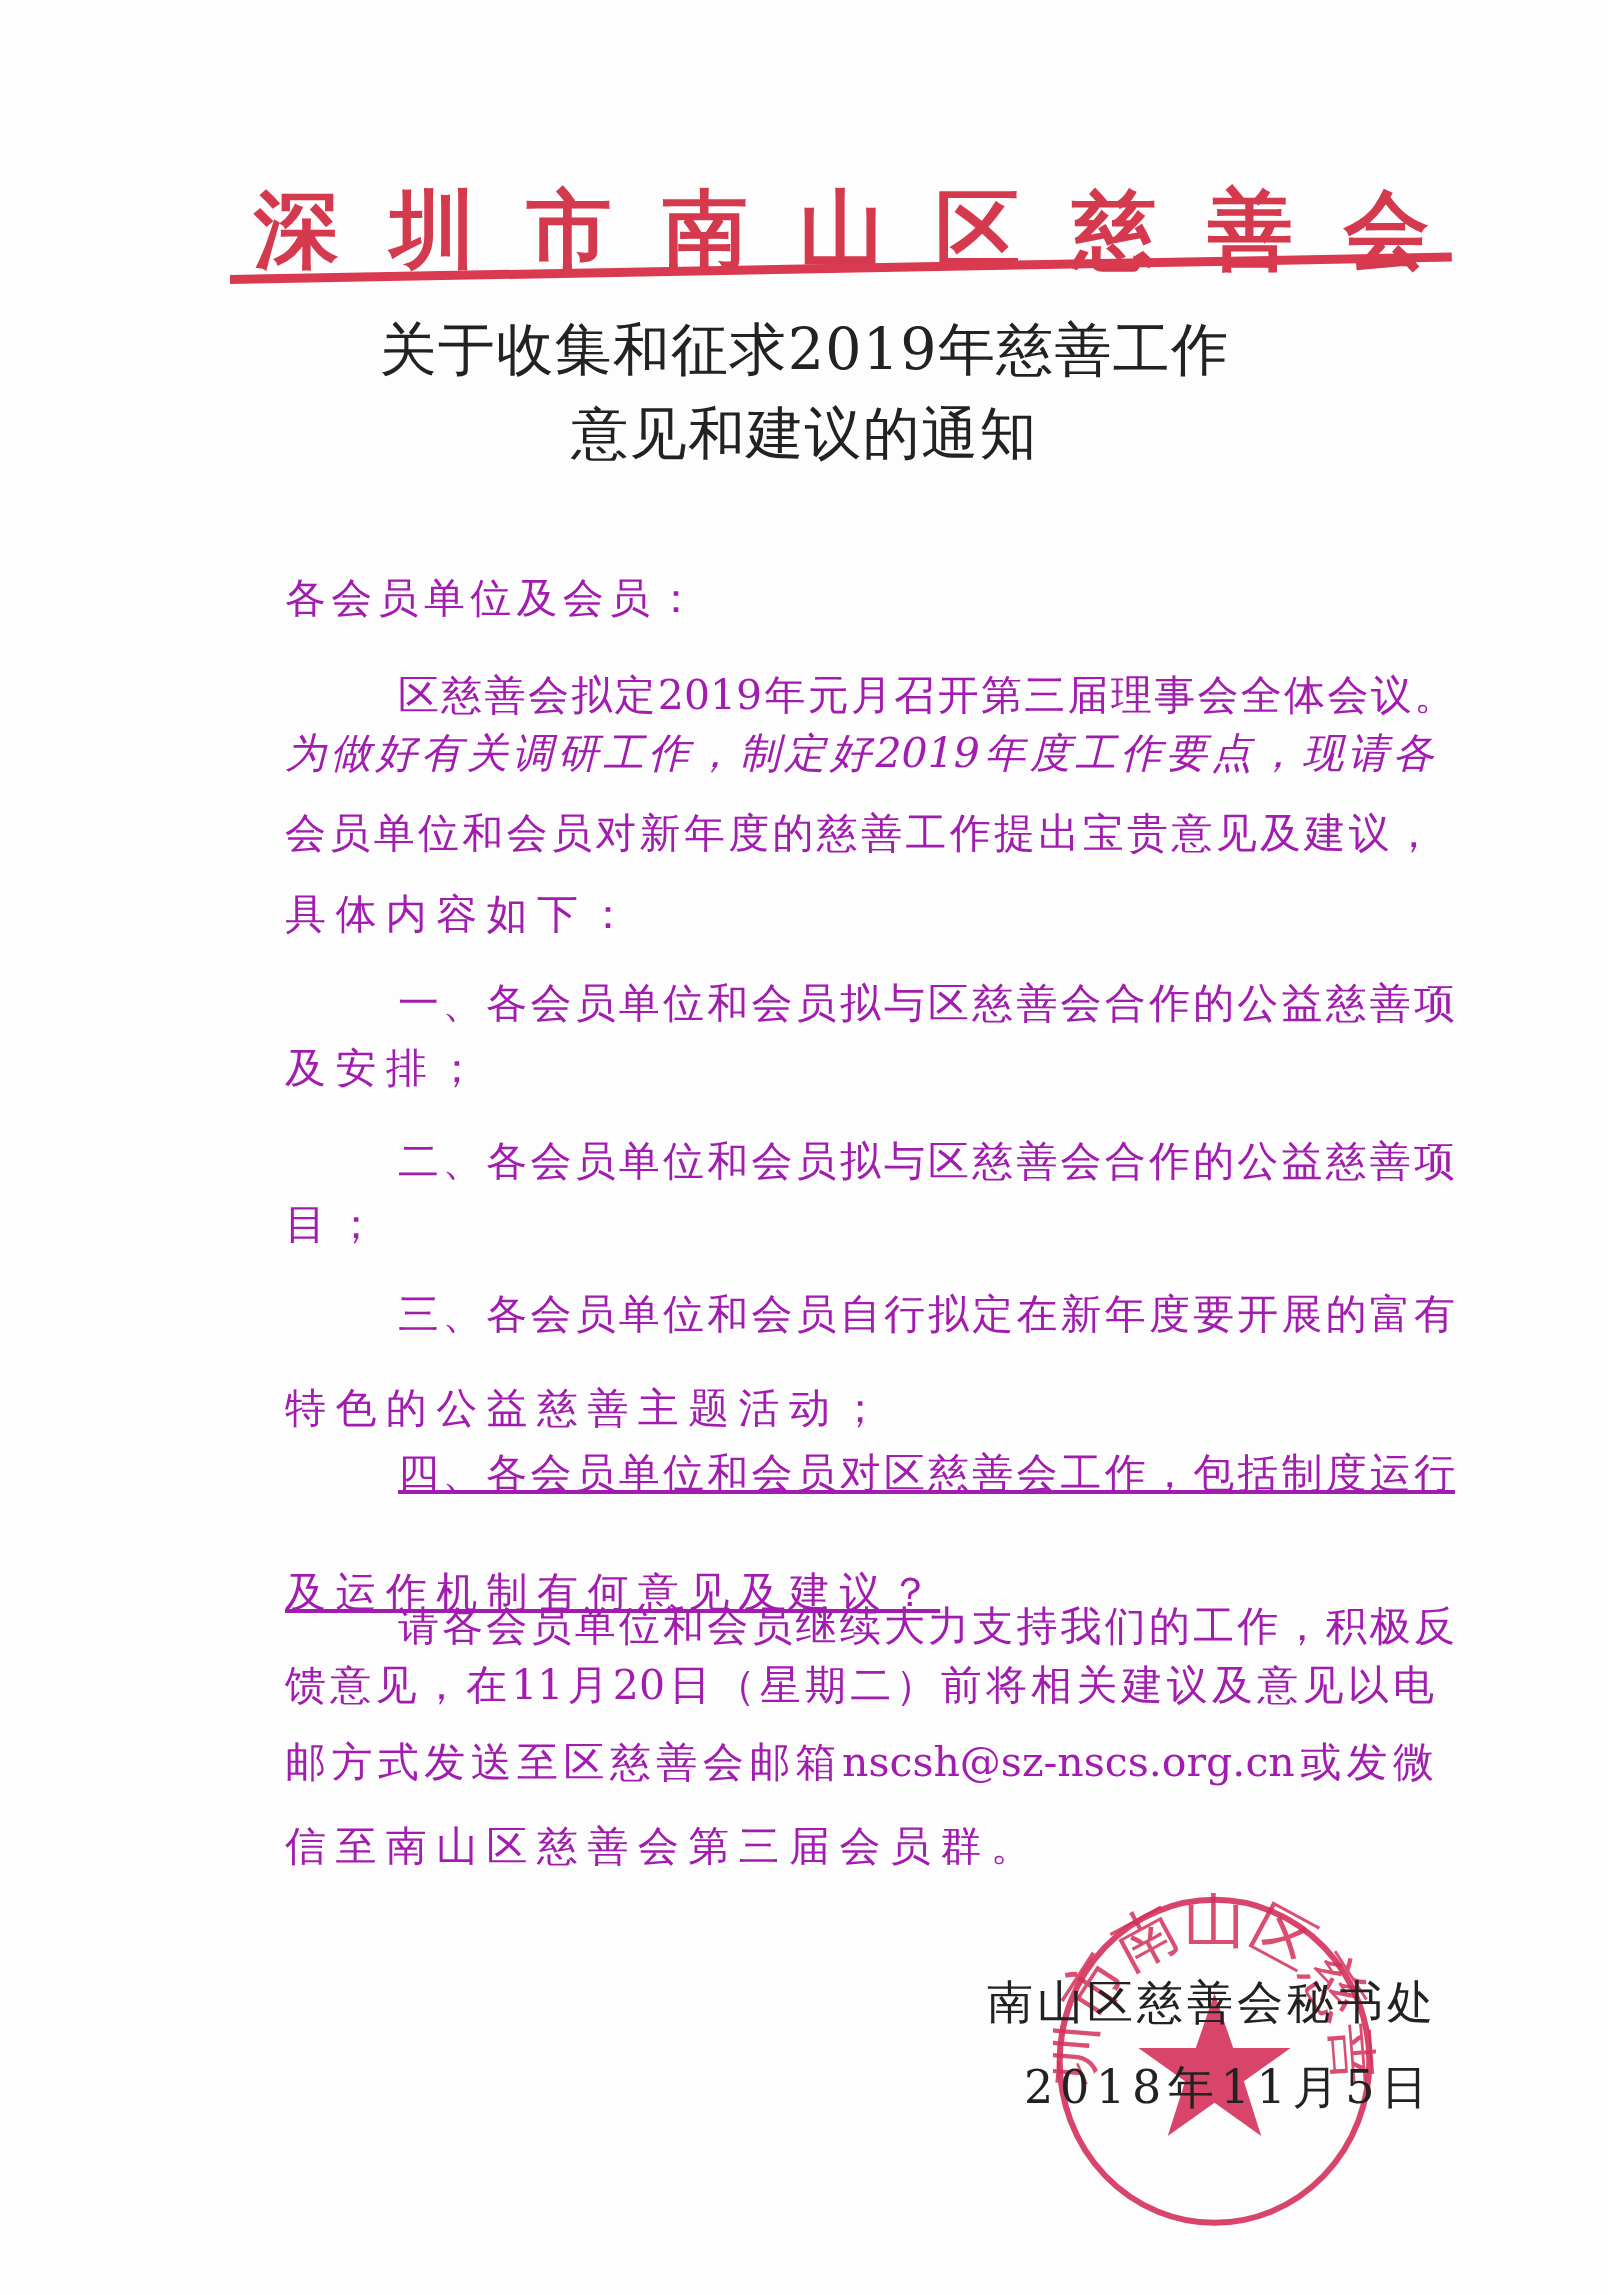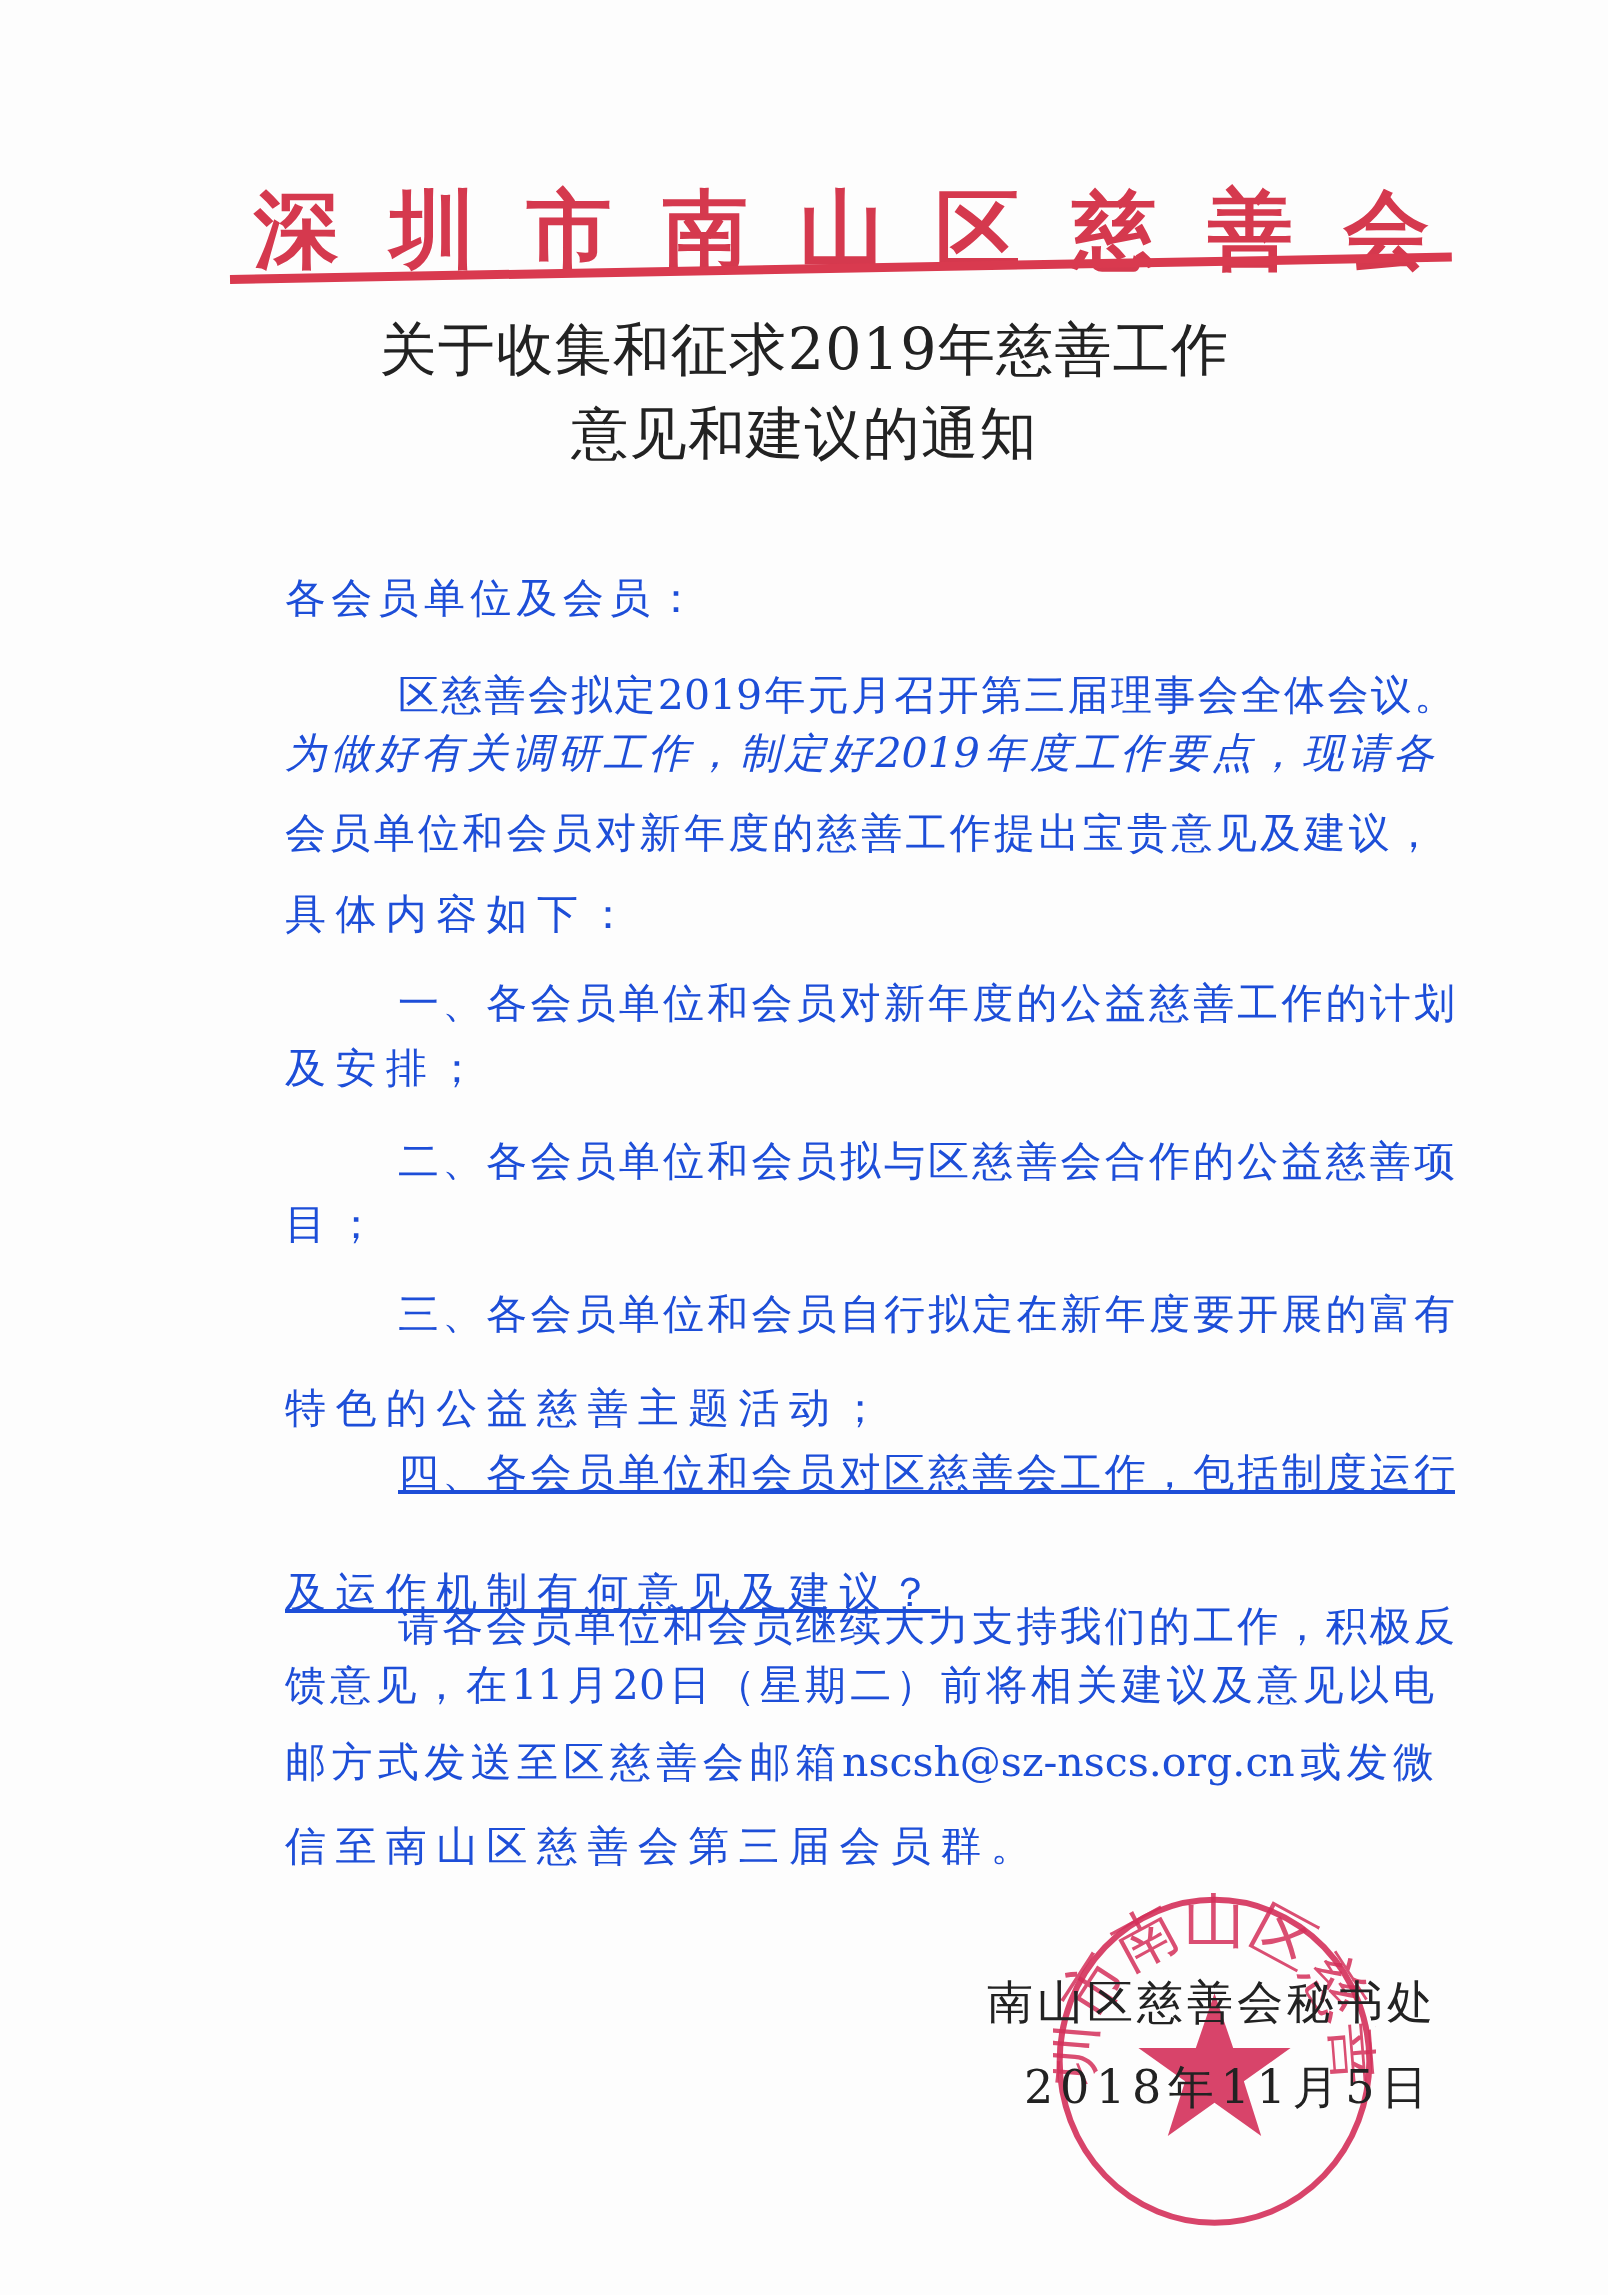--- a/index.html
+++ b/index.html
@@ -7,21 +7,21 @@
        font-family:"DejaVu Serif","Liberation Serif",serif;color:#1f1f1f;}
   .abs{position:absolute;}
   .red-title{left:254px;top:179px;width:1175px;height:100px;display:flex;justify-content:space-between;
        align-items:center;font-family:"DejaVu Serif",serif;font-weight:bold;font-size:85px;color:#d5394e;}
   .red-title span{display:block;line-height:1;}
   .red-rule{left:230px;top:275px;width:1222px;height:8.7px;background:#d93a4f;transform:rotate(-1.05deg);transform-origin:0 50%;}
   .doc-title{left:0;width:1609px;text-align:center;font-size:57px;line-height:1;color:#222;margin-top:12px;}
   .t1{top:309px;letter-spacing:1.3px;}
   .t2{top:393px;letter-spacing:1.3px;}
   .line{position:absolute;left:285px;width:1149px;font-size:41px;line-height:1;height:44px;
-        text-align:justify;text-align-last:justify;white-space:nowrap;color:#1d4ed8;}
+        text-align:justify;text-align-last:justify;white-space:nowrap;color:#a21caf;}
   .line.short{text-align-last:left;letter-spacing:9.4px;}
   .line.indent{left:398px;width:1057px;margin-top:20px;}
   .sig{position:absolute;font-size:46px;line-height:1;color:#222;white-space:nowrap;letter-spacing:4px;}
   .stamp{position:absolute;left:1053px;top:1893px;width:323px;height:334px;}
 </style>
 </head>
 <body>
 
 <div class="abs red-title">
   <span>深</span>
@@ -37,21 +37,21 @@
 <div class="abs red-rule"></div>
 
 <div class="abs doc-title t1">关于收集和征求2019年慈善工作</div>
 <div class="abs doc-title t2">意见和建议的通知</div>
 
 <div class="line short" style="top:578px;letter-spacing:5.3px;">各会员单位及会员：</div>
 <div class="line indent" style="top:655px;">区慈善会拟定2019年元月召开第三届理事会全体会议。</div>
 <div class="line" style="top:733px;font-style:italic;">为做好有关调研工作，制定好2019年度工作要点，现请各</div>
 <div class="line" style="top:813px;">会员单位和会员对新年度的慈善工作提出宝贵意见及建议，</div>
 <div class="line short" style="top:894px;">具体内容如下：</div>
-<div class="line indent" style="top:963px;">一、各会员单位和会员对新年度的公益慈善工作的计划</div>
+<div class="line indent" style="top:963px;">一、各会员单位和会员拟与区慈善会合作的公益慈善项</div>
 <div class="line short" style="top:1048px;">及安排；</div>
 <div class="line indent" style="top:1121px;">二、各会员单位和会员拟与区慈善会合作的公益慈善项</div>
 <div class="line short" style="top:1204px;">目；</div>
 <div class="line indent" style="top:1274px;">三、各会员单位和会员自行拟定在新年度要开展的富有</div>
 <div class="line short" style="top:1356px;margin-top:32px;">特色的公益慈善主题活动；</div>
 <div class="line indent" style="top:1433px;text-decoration:underline;">四、各会员单位和会员对区慈善会工作，包括制度运行</div>
 <div class="line short" style="top:1572px;text-decoration:underline;">及运作机制有何意见及建议？</div>
 <div class="line indent" style="top:1586px;">请各会员单位和会员继续大力支持我们的工作，积极反</div>
 <div class="line" style="top:1665px;">馈意见，在11月20日（星期二）前将相关建议及意见以电</div>
 <div class="line" style="top:1742px;">邮方式发送至区慈善会邮箱nscsh@sz-nscs.org.cn或发微</div>

